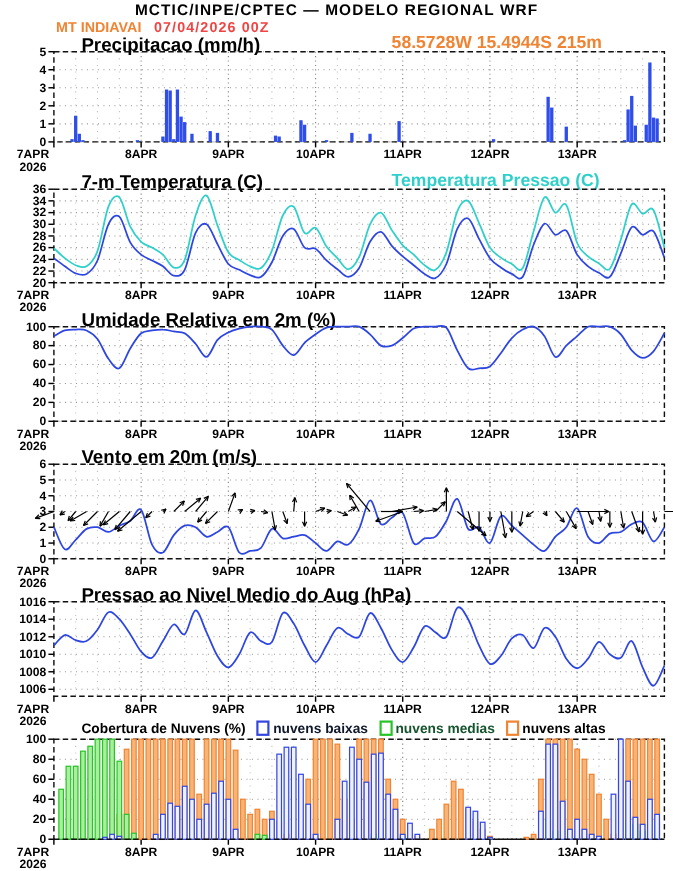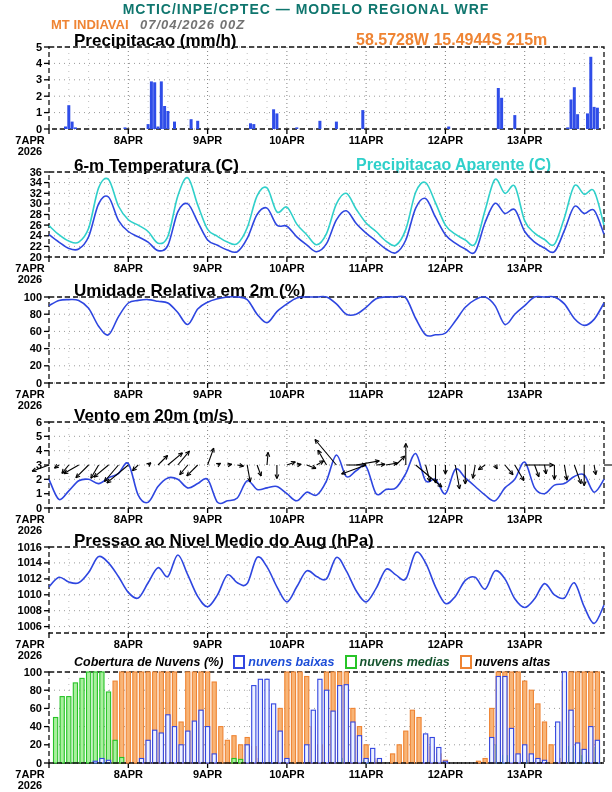--- a/index.html
+++ b/index.html
@@ -3,47 +3,47 @@
 <meta charset="utf-8">
 <style>
   html,body{margin:0;padding:0;background:#fff;}
   .page{position:relative;width:612px;height:792px;background:#fff;overflow:hidden;
         font-family:"Liberation Sans",sans-serif;font-weight:bold;}
   .hdr1{position:absolute;top:1px;left:0;width:612px;text-align:center;font-size:14px;letter-spacing:1px;}
   .hdr2a{position:absolute;top:17px;left:35px;font-size:13px;}
   .hdr2b{position:absolute;top:17px;left:140px;font-size:13px;letter-spacing:1px;}
   .ptitle{position:absolute;font-size:17px;color:#000;white-space:nowrap;}
   .ptitle-r{position:absolute;font-size:16px;white-space:nowrap;}
-  .legendrow{position:absolute;left:74px;top:655px;display:flex;align-items:center;font-size:12.5px;white-space:nowrap;font-style:italic;}
+  .legendrow{position:absolute;left:74px;top:655px;display:flex;align-items:center;font-size:12.5px;white-space:nowrap;}
   .sw{display:inline-block;width:8px;height:10px;border-width:2px;border-style:solid;background:#fff;margin:0 3px 0 10px;}
   svg{position:absolute;top:0;left:0;}
   svg text{font-family:"Liberation Sans",sans-serif;font-weight:bold;}
 </style>
 </head>
 <body>
 
 <div class="page">
-  <div class="hdr1" style="color: #0f766e;">MCTIC/INPE/CPTEC — MODELO REGIONAL WRF</div>
+  <div class="hdr1" style="color: #000000;">MCTIC/INPE/CPTEC — MODELO REGIONAL WRF</div>
   <div class="hdr2a" style="color: rgb(239, 132, 51); padding-left: 16px;">MT INDIAVAI</div>
-  <div class="hdr2b" style="color: #737373; font-style: italic;">07/04/2026 00Z</div>
+  <div class="hdr2b" style="color: #ef4444;">07/04/2026 00Z</div>
 
   <div class="ptitle" style="left:74px;top:31px">Precipitacao (mm/h)</div>
   <div class="ptitle-r" style="left: 356px; top: 31px; color: rgb(239, 132, 51);">58.5728W 15.4944S 215m</div>
 
-  <div class="ptitle" style="left:74px;top:156px">6-m Temperatura (C)</div>
-  <div class="ptitle-r" style="left: 356px; top: 156px; color: rgb(47, 208, 202);">Precipitacao Aparente (C)</div>
+  <div class="ptitle" style="left:74px;top:156px">7-m Temperatura (C)</div>
+  <div class="ptitle-r" style="left: 356px; top: 156px; color: rgb(47, 208, 202);">Temperatura Pressao (C)</div>
 
   <div class="ptitle" style="left:74px;top:281px">Umidade Relativa em 2m (%)</div>
   <div class="ptitle" style="left:74px;top:406px">Vento em 20m (m/s)</div>
   <div class="ptitle" style="left:74px;top:531px">Pressao ao Nivel Medio do Aug (hPa)</div>
 
   <div class="legendrow">
     <span>Cobertura de Nuvens (%)</span>
     <span class="sw" id="sw-low" style="border-color: rgb(51, 70, 224);"></span>
-    <span id="lg-low" style="color: #1d4ed8;">nuvens baixas</span>
+    <span id="lg-low" style="color: #0f172a;">nuvens baixas</span>
     <span class="sw" id="sw-mid" style="border-color: rgb(39, 196, 39);"></span>
     <span id="lg-mid" style="color: #14532d;">nuvens medias</span>
     <span class="sw" id="sw-high" style="border-color: rgb(239, 132, 51);"></span>
     <span id="lg-high" style="color: #000000;">nuvens altas</span>
   </div>
 
   <svg id="canvas" width="612" height="792" viewBox="0 0 612 792">
       <line x1="49" y1="129.0" x2="604" y2="129.0" stroke="#9a9a9a" stroke-width="1" stroke-dasharray="1 4"></line>
       <line x1="49" y1="112.6" x2="604" y2="112.6" stroke="#9a9a9a" stroke-width="1" stroke-dasharray="1 4"></line>
       <line x1="49" y1="96.2" x2="604" y2="96.2" stroke="#9a9a9a" stroke-width="1" stroke-dasharray="1 4"></line>

